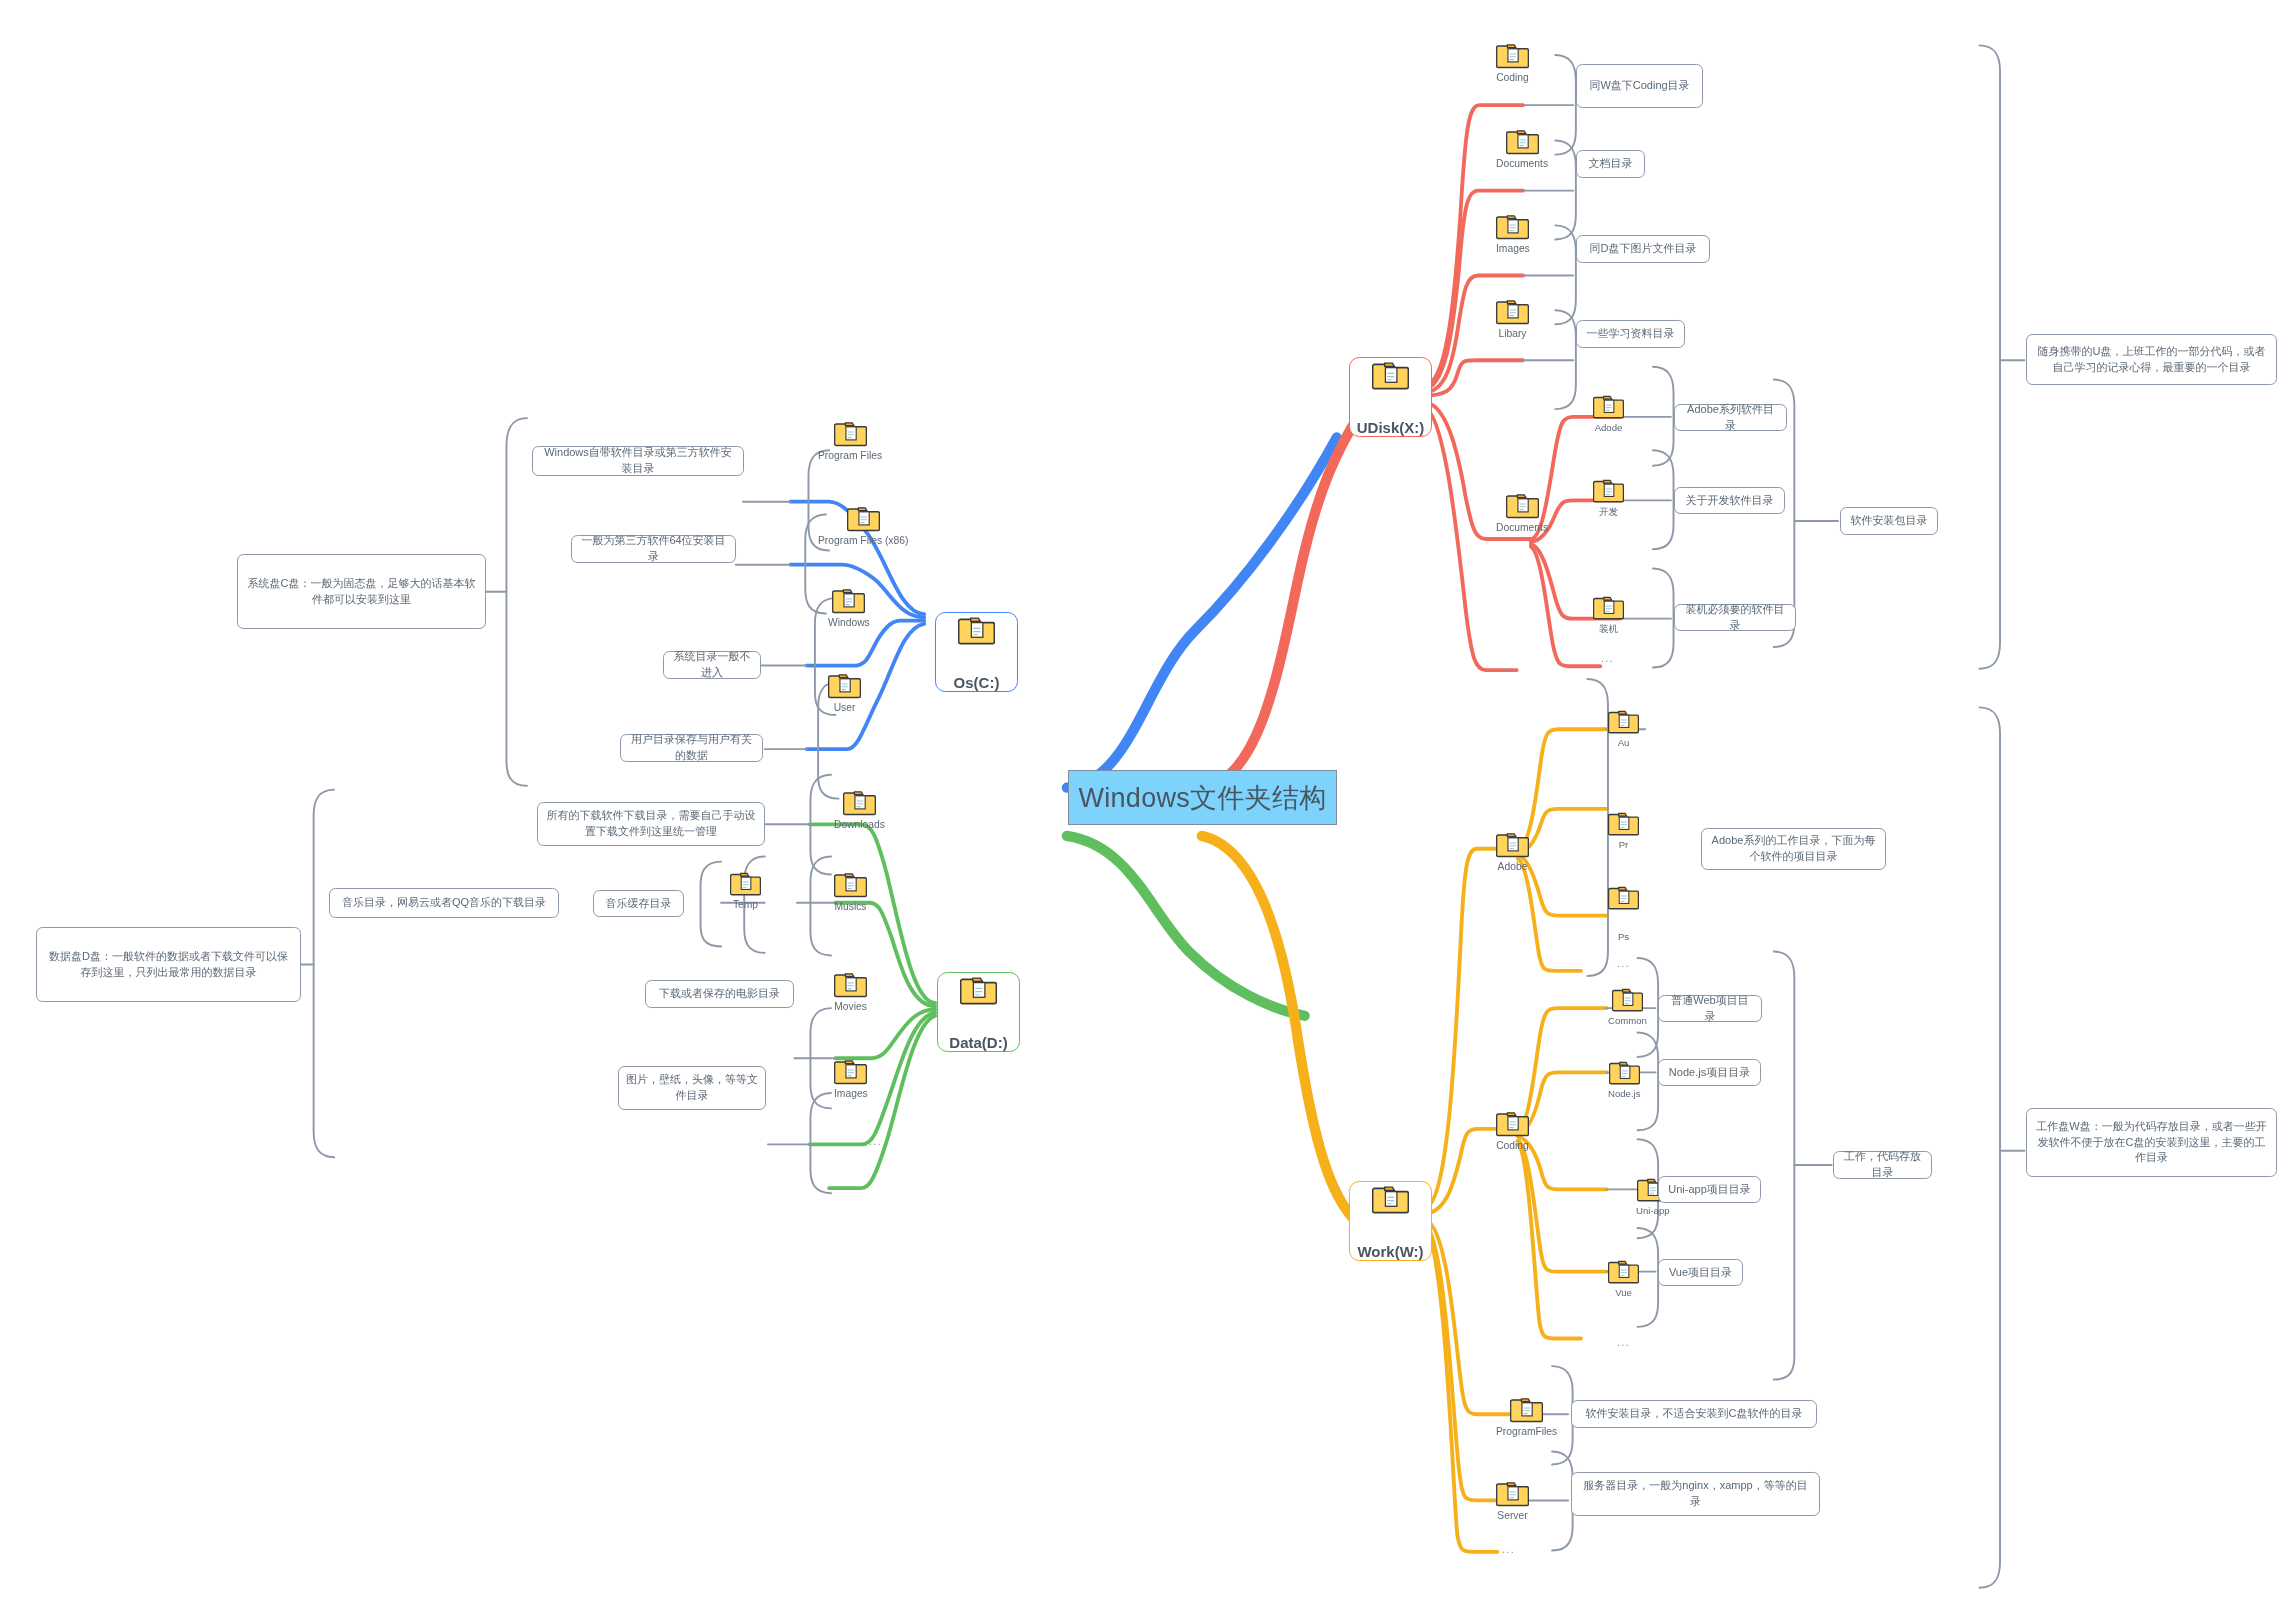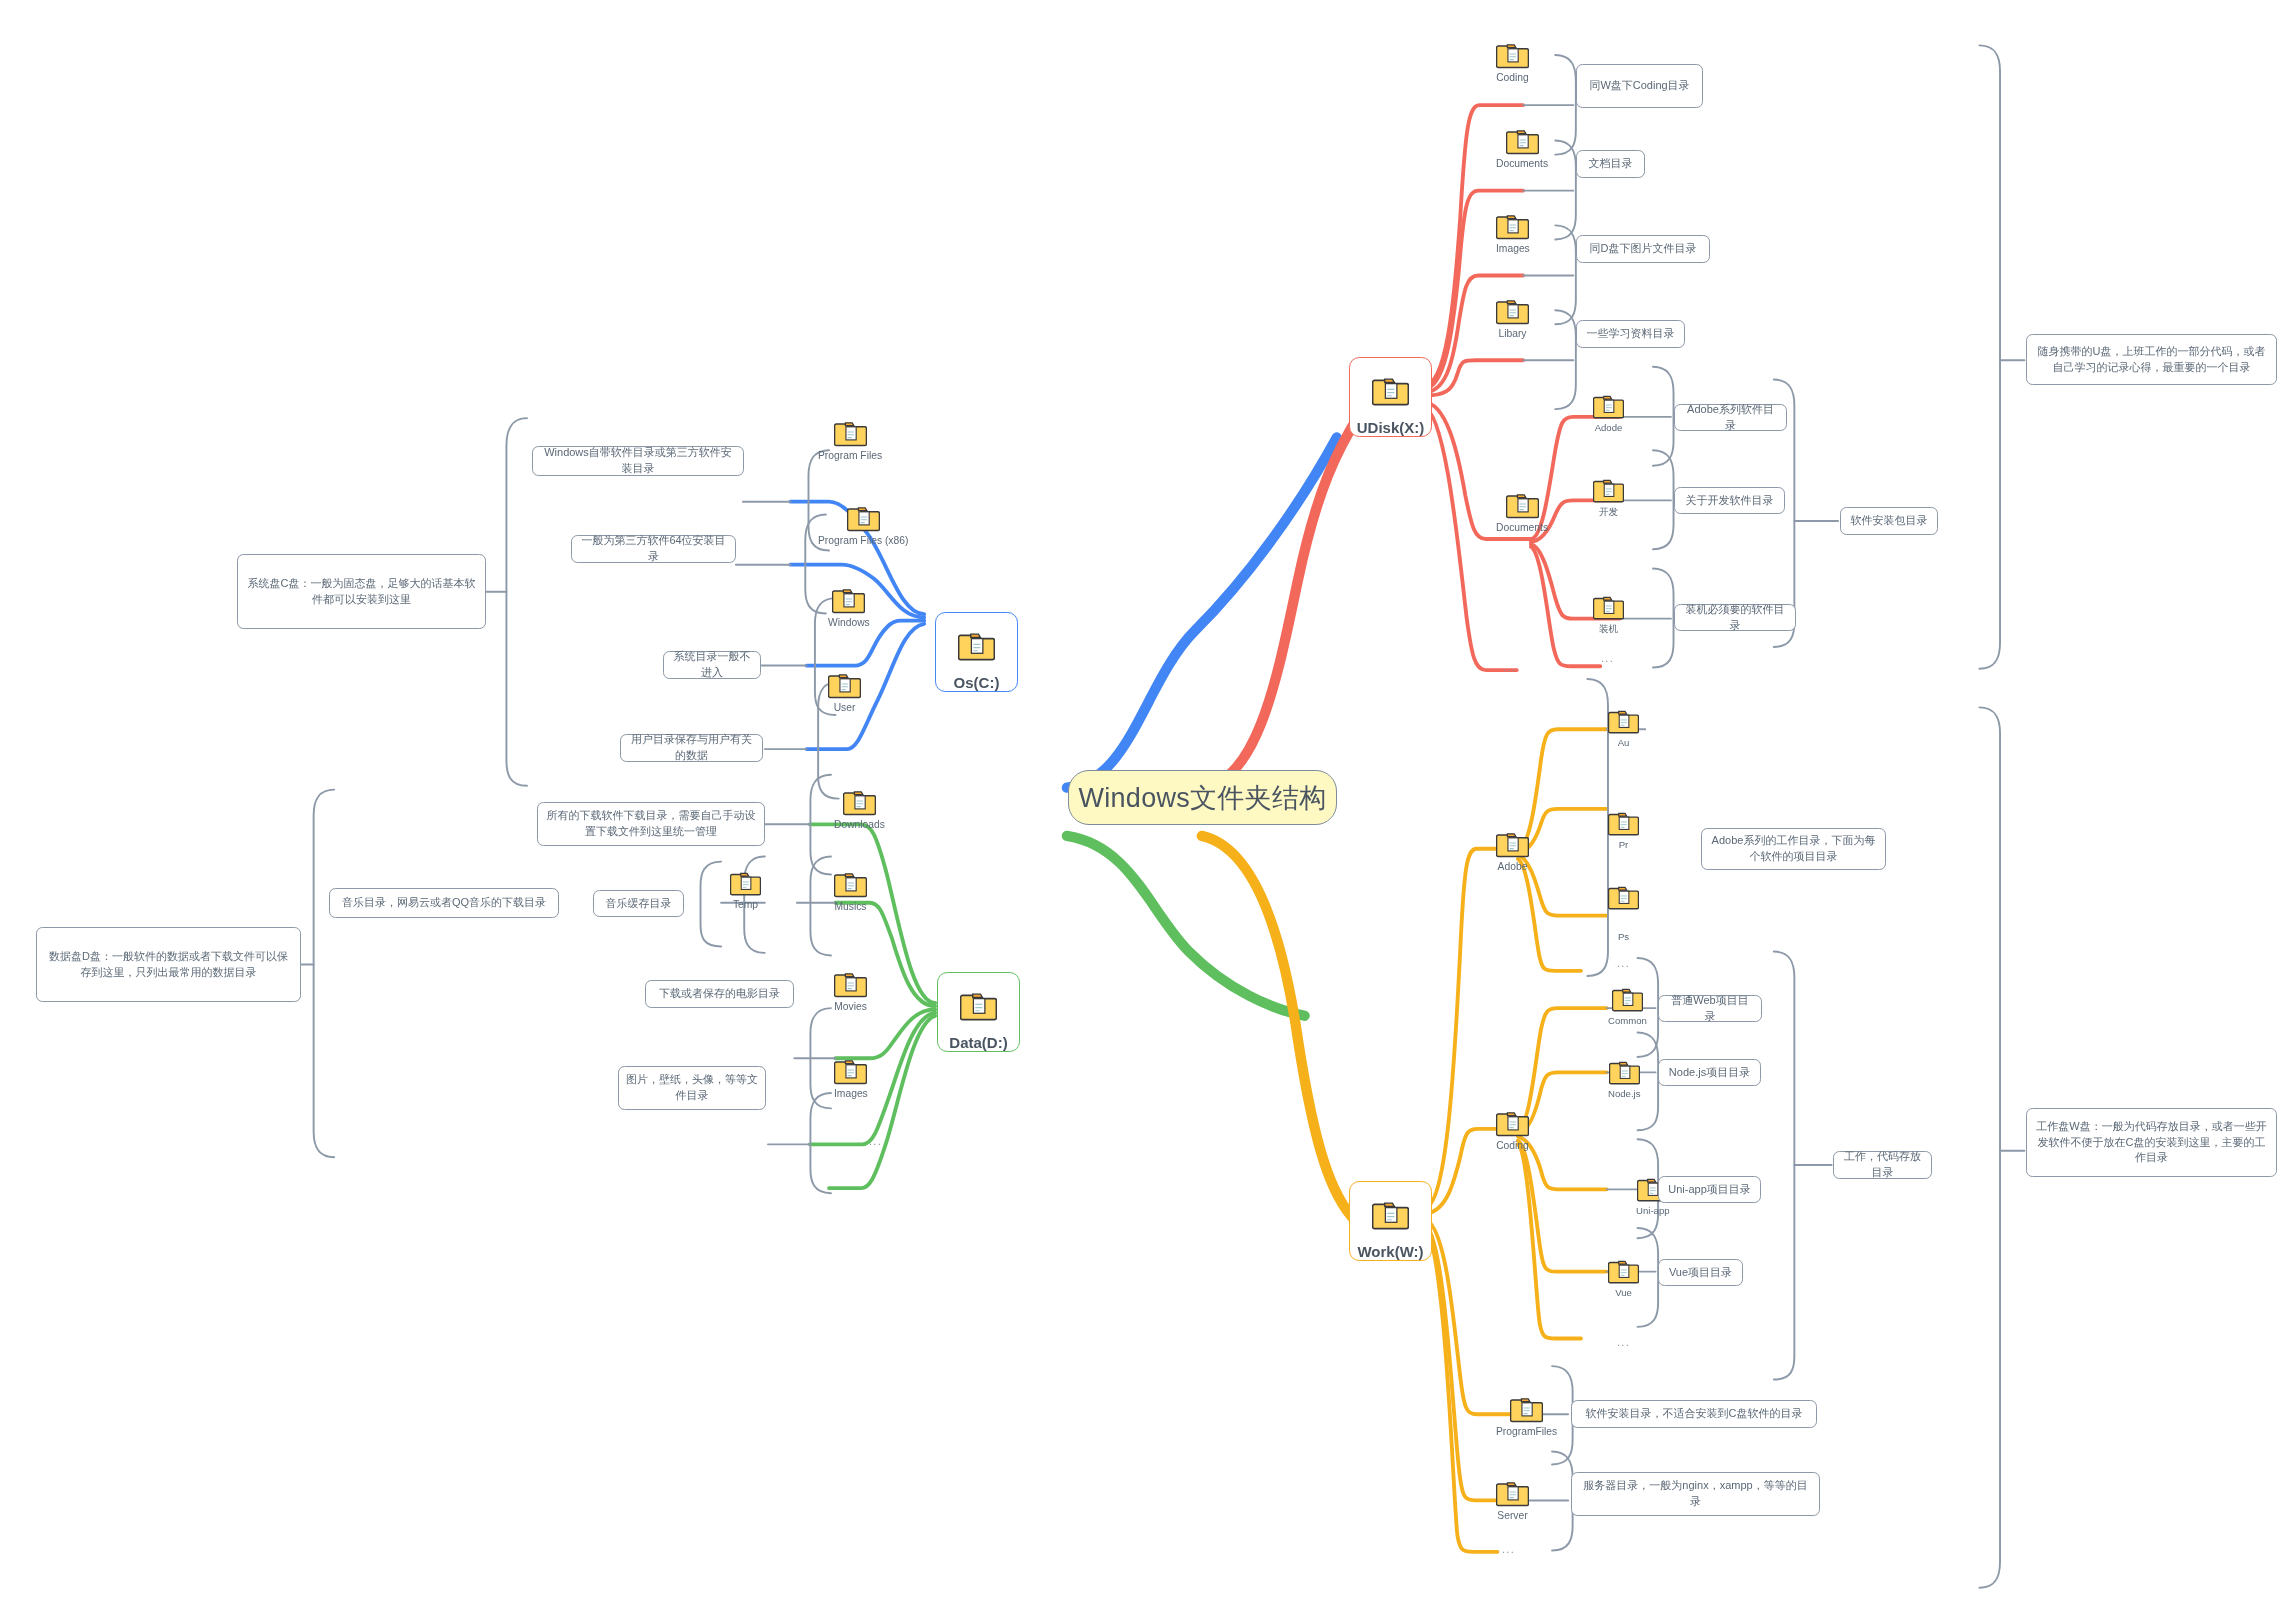--- a/index.html
+++ b/index.html
@@ -2,27 +2,27 @@
 <html style="font-size:10.3px"><head>
 <meta charset="utf-8">
 <style>
   html,body{margin:0;padding:0;background:#ffffff;}
   body{font-family:"Liberation Sans","DejaVu Sans",sans-serif;}
   #stage{position:relative;width:2295px;height:1603px;background:#fff;overflow:hidden;}
   #links{position:absolute;left:0;top:0;width:2295px;height:1603px;pointer-events:none;}
 
   
   .root-node{
-    position:absolute;border:1.9px solid #7f8c9b;border-radius:21px;background:#fef9c3;
+    position:absolute;border:1.9px solid #7f8c9b;border-radius:0;background:#7dd3fc;
     display:flex;align-items:center;justify-content:center;
     font-size:27px;color:#4a5561;letter-spacing:0.3px;white-space:nowrap;
   }
   .drive-node{
     position:absolute;border:1.9px solid #666;border-radius:10.3px;background:#fff;
-    display:flex;flex-direction:column;align-items:center;justify-content:flex-end;gap:13px;
+    display:flex;flex-direction:column;align-items:center;justify-content:space-between;gap:13px;
   }
   .drive-node .dlabel{font-size:15px;color:#4a5561;font-weight:bold;white-space:nowrap;}
   .drive-node.c{border-color:#4285f4;}
   .drive-node.d{border-color:#5fbf5f;}
   .drive-node.x{border-color:#f2695c;}
   .drive-node.w{border-color:#f5b01a;}
 
   .folder-node{position:absolute;display:flex;flex-direction:column;align-items:center;}
   .folder-node .flabel{margin-top:2.6px;font-size:10.3px;color:#5b6876;white-space:nowrap;}
   .folder-node.small .flabel{font-size:9.6px;}

